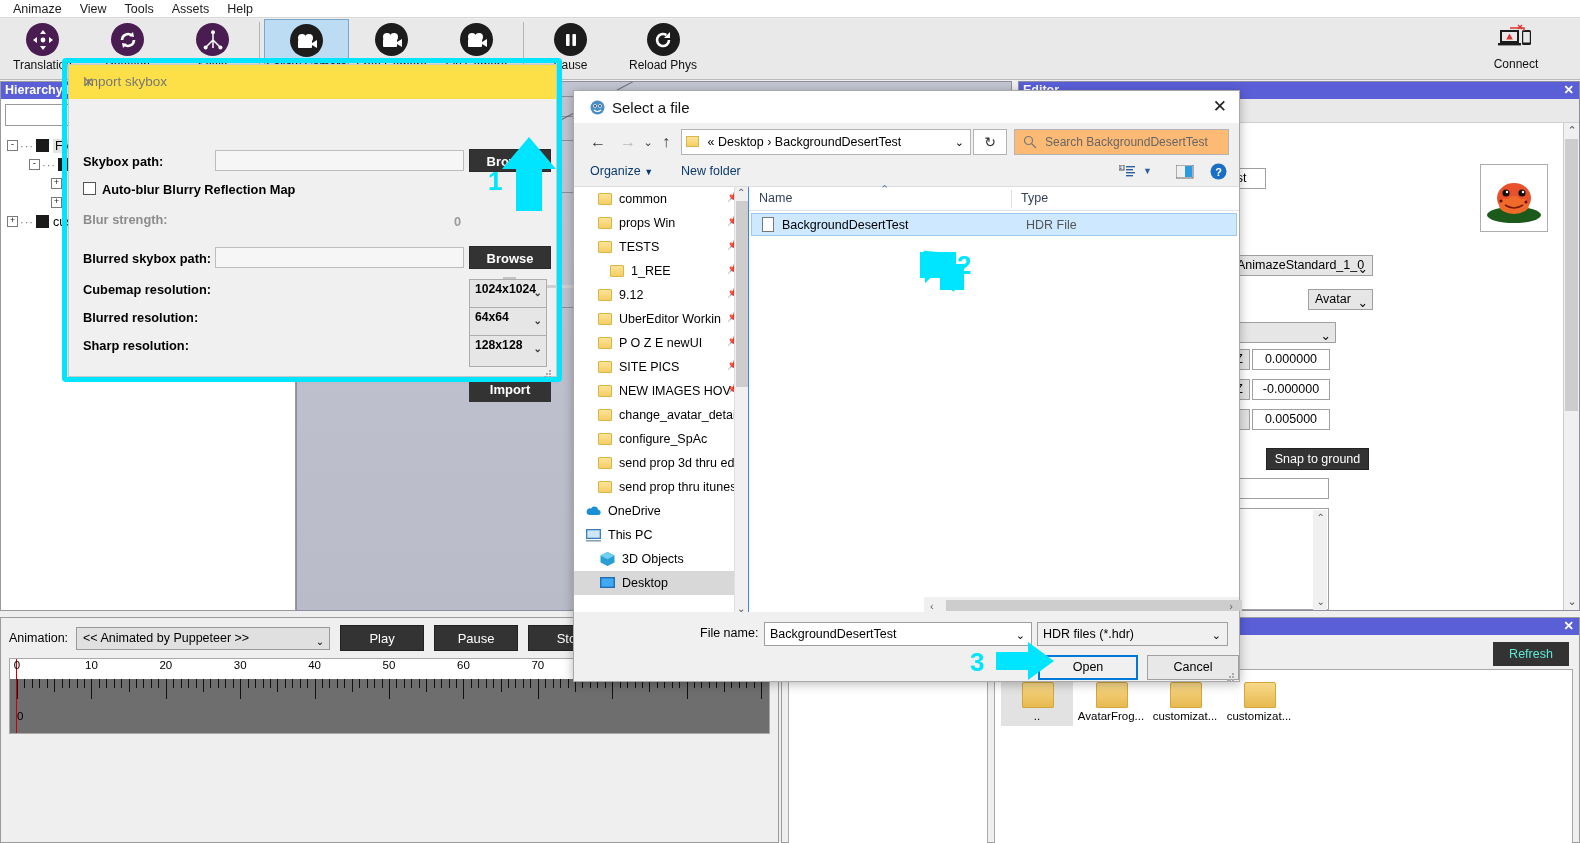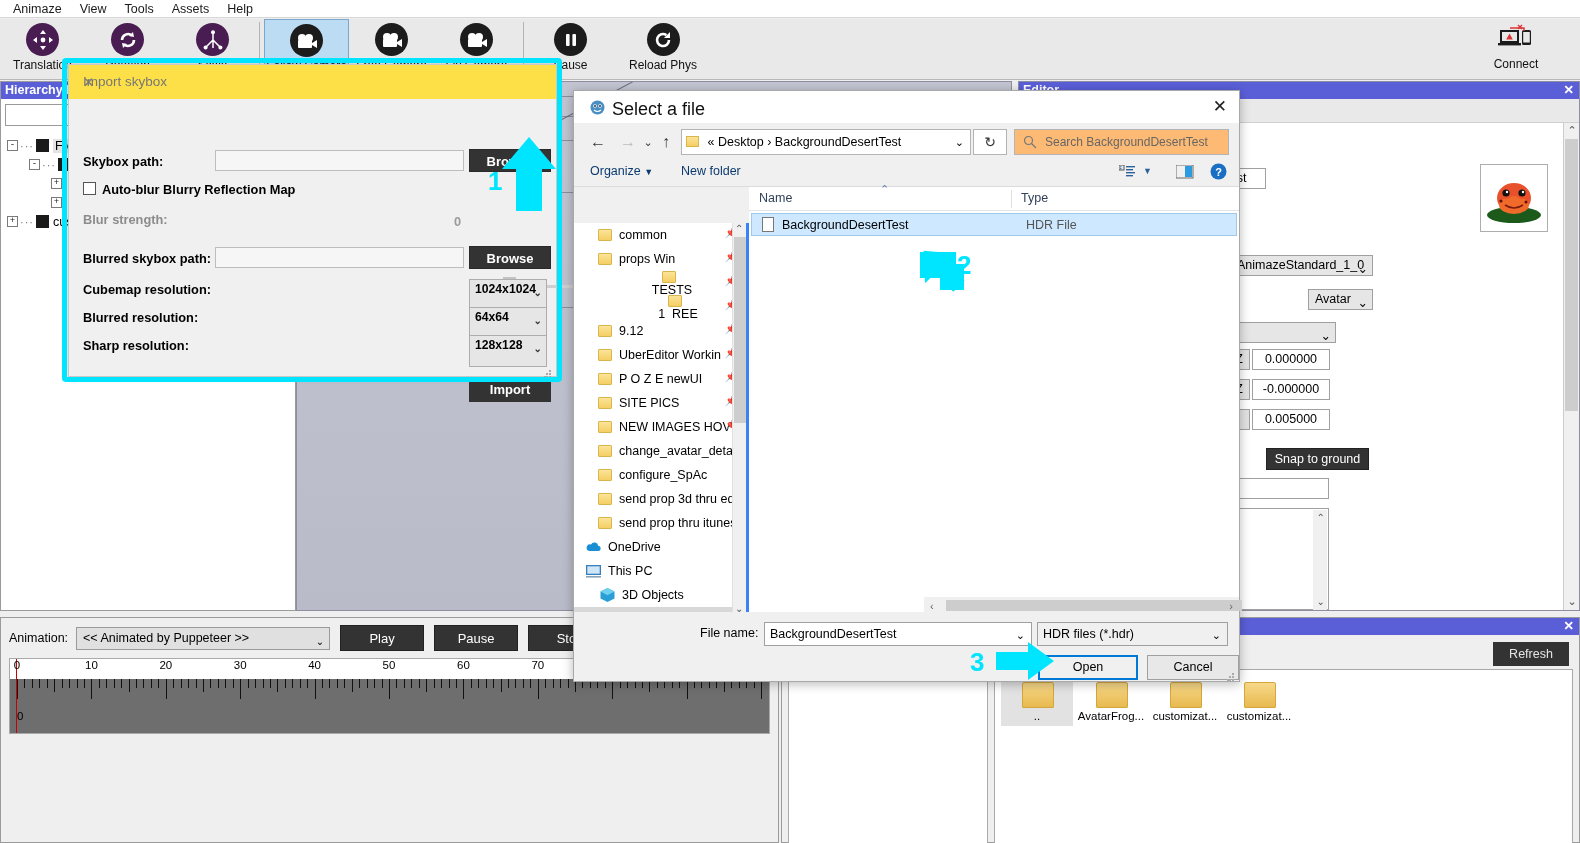--- a/index.html
+++ b/index.html
@@ -120,21 +120,21 @@
   #assets .panel-title { background:#5a5fd8; }
   #assets-inner { display:flex; height:203px; padding:6px; gap:6px; }
   #assets-tree { width:200px; background:#fff; border:1px solid #a9a9a9; }
   #assets-grid { flex:1; background:#fff; border:1px solid #a9a9a9; position:relative; padding:6px; display:flex; gap:2px; align-items:flex-start;}
   .asset-item { width:72px; text-align:center; padding:6px 2px 4px; font-size:11.5px; }
   .asset-item.sel { background:#e2e2e2; }
   .folder-ico { width:30px; height:24px; margin:0 auto 4px; position:relative; }
   .folder-ico:before { content:""; position:absolute; left:0; top:0; width:30px; height:24px;
      background:linear-gradient(#f7d98a,#e8b94f); border:1px solid #d4a73c; border-radius:2px 2px 1px 1px;}
   #refresh-btn { position:absolute; right:10px; top:24px; width:76px; height:24px; background:#333;
-                 color:#e5e5e5; font-size:12.5px; text-align:center; line-height:24px; }
+                 color:#5eead4; font-size:12.5px; text-align:center; line-height:24px; }
 
   
   #skybox-dlg {
     position:absolute; left:68px; top:64px; width:489px; height:313px;
     background:#f0f0f0; border:1px solid #c8c8c8;
     box-shadow:0 1px 6px rgba(0,0,0,.25);
   }
   #skybox-dlg .dtitle { height:34px; background:#fde047; position:relative; }
   #skybox-dlg .dtitle span { position:absolute; left:14px; top:9px; font-size:13.5px; color:#777; }
   #skybox-dlg .dclose { position:absolute; right:11px; top:7px; font-size:16px; color:#9a9a9a; }
@@ -154,36 +154,36 @@
   #blur-slider { position:absolute; left:402px; top:186px; width:104px; height:3px; background:#cfcfcf; }
   #blur-knob { position:absolute; left:434px; top:178px; width:13px; height:18px; background:#c4c4c4;
                clip-path:polygon(0 0,100% 0,100% 70%,50% 100%,0 70%); }
 
   
   #file-dlg {
     position:absolute; left:573px; top:90px; width:667px; height:592px;
     background:#f0f0f0; border:1px solid #a8a8a8; box-shadow:0 2px 10px rgba(0,0,0,.28);
   }
   #fd-title { height:32px; background:#fff; position:relative; }
-  #fd-title .ttl { position:absolute; left:38px; top:8px; font-size:18px; color:#111; }
+  #fd-title .ttl { position:absolute; left:38px; top:8px; font-size:15px; color:#111; }
   #fd-title .appico { position:absolute; left:16px; top:9px; width:15px; height:15px; }
   #fd-title .xc { position:absolute; right:12px; top:5px; font-size:17px; color:#222; }
   #fd-nav { height:38px; position:relative; background:#f0f0f0; }
   .navbtn { position:absolute; top:7px; width:24px; height:24px; text-align:center; line-height:24px;
             font-size:16px; color:#3a3a3a; }
   #fd-crumb { position:absolute; left:107px; top:6px; width:290px; height:26px; background:#fff;
               border:1px solid #b4b4b4; font-size:12.5px; line-height:24px; padding-left:4px; }
   #fd-refresh { position:absolute; left:399px; top:6px; width:34px; height:26px; background:#fff;
                 border:1px solid #b4b4b4; text-align:center; line-height:24px; font-size:14px; color:#333;}
   #fd-search { position:absolute; left:440px; top:6px; width:215px; height:26px; background:#fdba74;
                border:1px solid #b4b4b4; font-size:12px; line-height:24px; padding-left:30px; color:#666; }
   #fd-cmd { height:26px; position:relative; border-bottom:1px solid #dcdcdc; }
   #fd-cmd .cmd { position:absolute; top:3px; font-size:12.5px; color:#0b3a6f; }
   #fd-main { position:absolute; left:0; top:96px; right:0; height:427px; display:flex; }
-  #fd-side { width:175px; background:#fff; border-right:3px solid #3b82f6; position:relative; overflow:hidden;margin-top:36px; }
+  #fd-side { width:175px; background:#fff; border-right:1px solid #3b82f6; position:relative; overflow:hidden; }
   .sideitem { height:24px; display:flex; align-items:center; font-size:12.5px; padding-left:16px; position:relative; }
   .sideitem.sel { background:#d8d8d8; }
   .sfolder { width:14px; height:12px; margin-right:7px; position:relative; flex:none; }
   .sfolder:before { content:""; position:absolute; inset:0; background:linear-gradient(#fce39a,#f5cf63);
                     border:1px solid #d9b648; border-radius:1px; }
   .pin { position:absolute; right:10px; top:5px; color:#9a9a9a; font-size:11px; }
   #fd-sidescroll { position:absolute; right:0; top:0; width:14px; height:100%; background:#f0f0f0; border-left:1px solid #e0e0e0;}
   #fd-sidescroll .sb { position:absolute; left:1px; top:14px; width:12px; height:186px; background:#cdcdcd;}
   #fd-list { flex:1; background:#fff; position:relative; }
   #fd-head { height:24px; border-bottom:1px solid #e2e2e2; display:flex; font-size:12.5px; color:#33425a; position:relative;}
@@ -788,26 +788,26 @@
           <div class="sideitem" style="padding-left: 24px;">
             <span class="sfolder"></span>
             <span style="white-space: nowrap; overflow: hidden;">common</span>
             <span class="pin" style="position: absolute; right: 8px; top: 4px; font-size: 10px; color: rgb(154, 154, 154);">📌</span>
           </div>
           <div class="sideitem" style="padding-left: 24px;">
             <span class="sfolder"></span>
             <span style="white-space: nowrap; overflow: hidden;">props Win</span>
             <span class="pin" style="position: absolute; right: 8px; top: 4px; font-size: 10px; color: rgb(154, 154, 154);">📌</span>
           </div>
-          <div class="sideitem" style="padding-left: 24px; flex-direction: column;">
+          <div class="sideitem" style="padding-left: 24px;">
             <span class="sfolder"></span>
             <span style="white-space: nowrap; overflow: hidden;">TESTS</span>
             <span class="pin" style="position: absolute; right: 8px; top: 4px; font-size: 10px; color: rgb(154, 154, 154);">📌</span>
           </div>
-          <div class="sideitem" style="padding-left: 36px; flex-direction: column;">
+          <div class="sideitem" style="padding-left: 36px;">
             <span class="sfolder"></span>
             <span style="white-space: nowrap; overflow: hidden;">1_REE</span>
             <span class="pin" style="position: absolute; right: 8px; top: 4px; font-size: 10px; color: rgb(154, 154, 154);">📌</span>
           </div>
           <div class="sideitem" style="padding-left: 24px;">
             <span class="sfolder"></span>
             <span style="white-space: nowrap; overflow: hidden;">9.12</span>
             <span class="pin" style="position: absolute; right: 8px; top: 4px; font-size: 10px; color: rgb(154, 154, 154);">📌</span>
           </div>
           <div class="sideitem" style="padding-left: 24px;">

